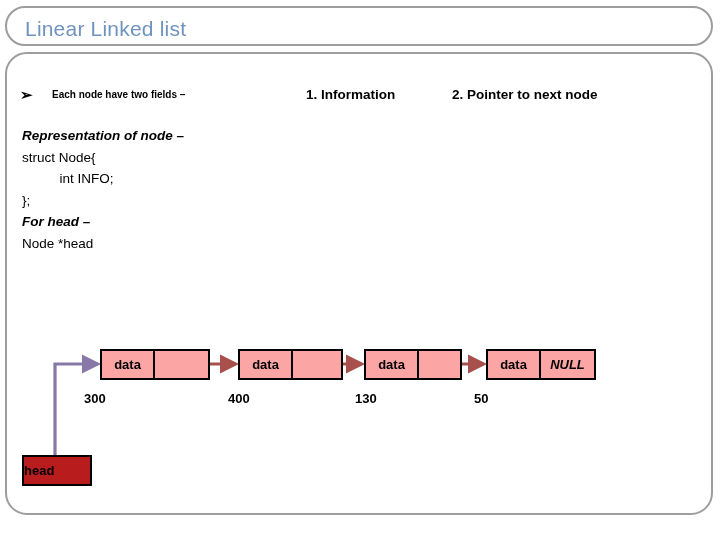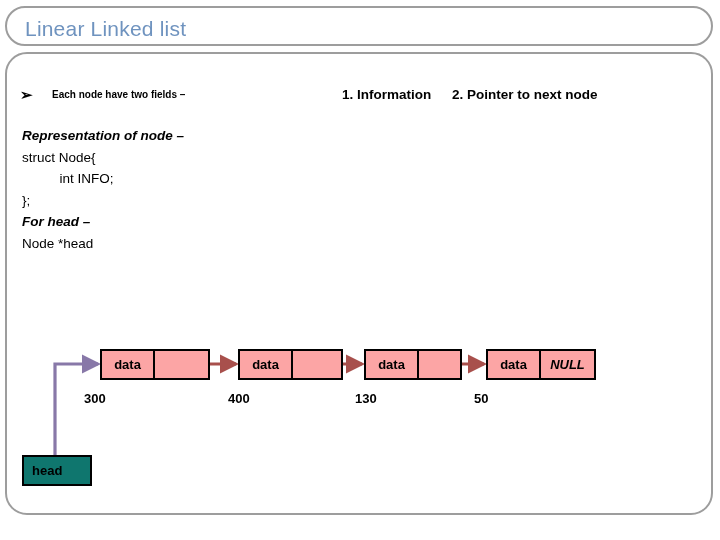--- a/index.html
+++ b/index.html
@@ -86,21 +86,20 @@
   }
   .field-one {
     position: absolute;
     left: 290px;
     top: 0px;
     font-size: 13.5px;
     font-weight: bold;
     color: #000000;
     line-height: 22px;
     white-space: nowrap;
-    margin-left: 36px;
   }
   .field-two {
     position: absolute;
     left: 436px;
     top: 0px;
     font-size: 13.5px;
     font-weight: bold;
     color: #000000;
     line-height: 22px;
     white-space: nowrap;
@@ -167,24 +166,23 @@
   }
 
   .head-box {
     position: absolute;
     left: 22px;
     top: 455px;
     width: 70px;
     height: 31px;
     border: 2px solid #000000;
     box-sizing: border-box;
-    background: #0f766e;
+    background: #b91c1c;
     display: flex;
     align-items: center;
-    padding-left: 8px;
     font-size: 13px;
     font-weight: bold;
     color: #000000;
   }
 
   
   .links-svg, .head-svg {
     position: absolute;
     left: 0;
     top: 0;

